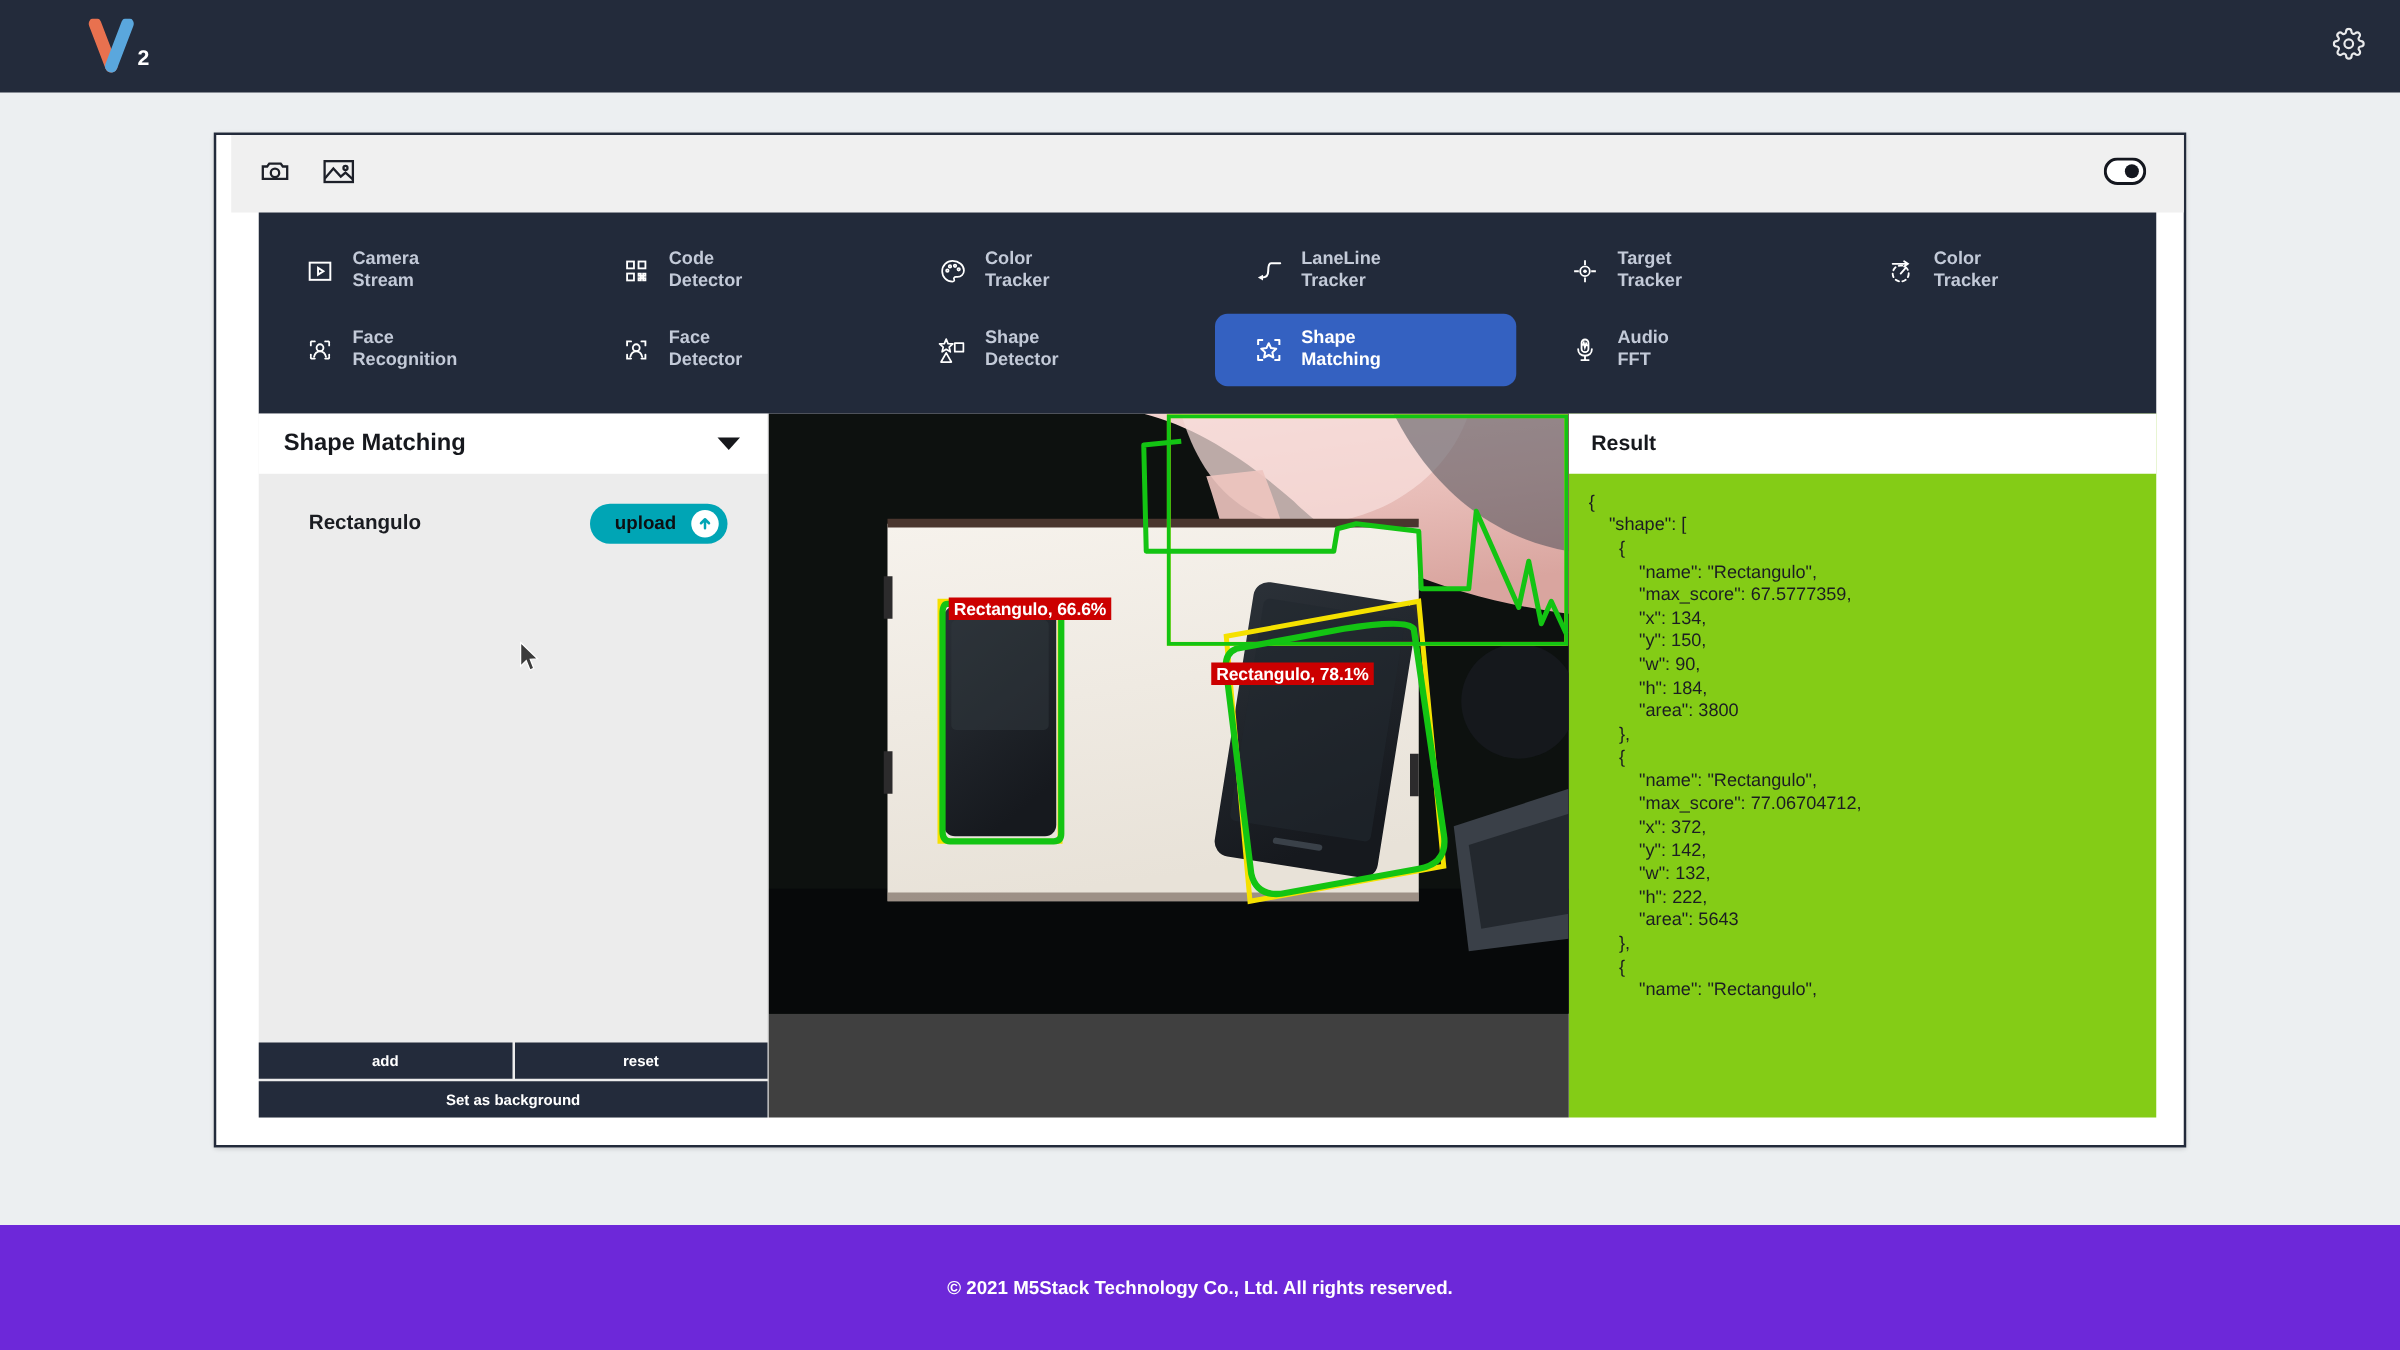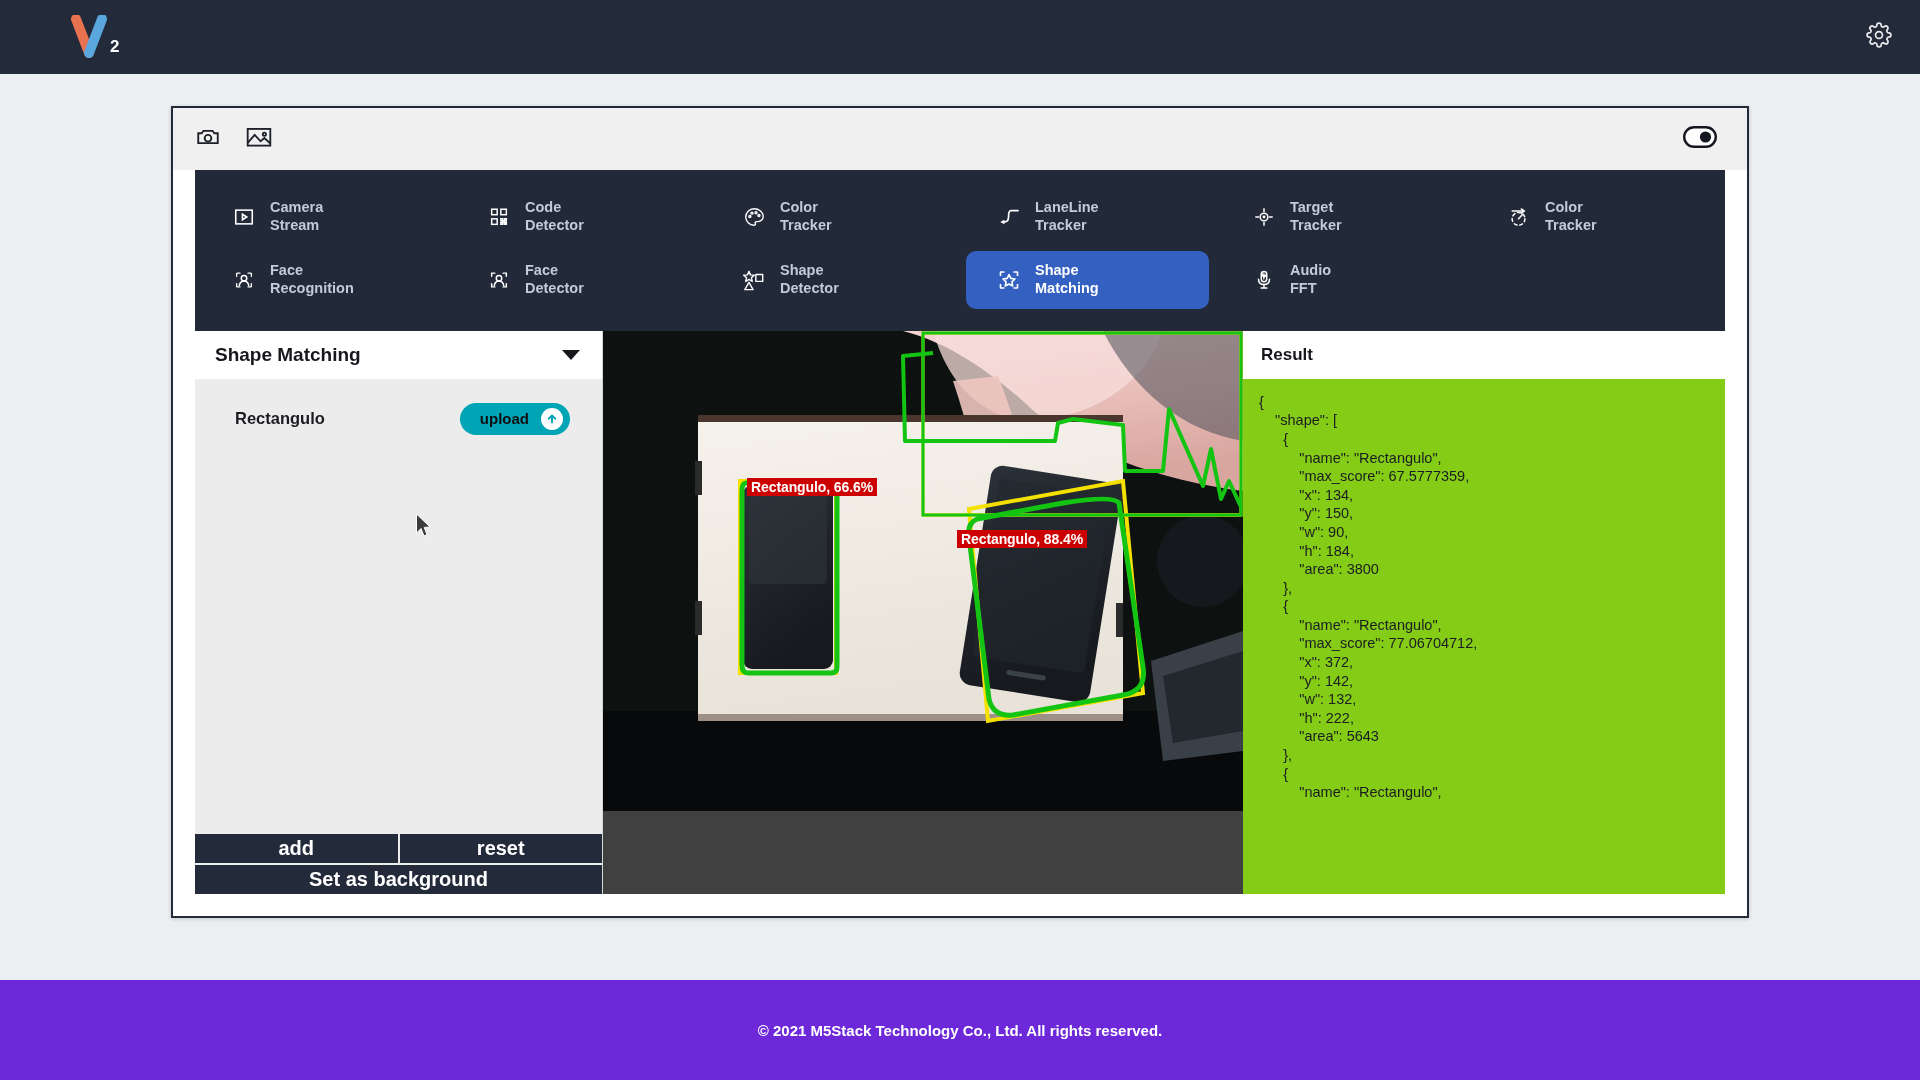--- a/index.html
+++ b/index.html
@@ -33,20 +33,21 @@
     background: #eceff1;
     display: flex; align-items: flex-start; justify-content: center;
     padding-top: 32px;
   }
   .card {
     width: 1578px; height: 812px;
     background: #ffffff;
     border: 2px solid #232b3b;
     display: flex; flex-direction: column;
     box-shadow: 0 1px 4px rgba(0,0,0,.18);
+    padding-left: 12px;
   }
 
   
   .card-toolbar {
     height: 62px; flex: 0 0 62px;
     background: #f0f0f0;
     display: flex; align-items: center;
     justify-content: space-between;
     padding: 0 30px 0 22px;
   }
@@ -134,21 +135,21 @@
   }
   .up-circle {
     width: 22px; height: 22px; border-radius: 50%;
     background: #ffffff;
     display: flex; align-items: center; justify-content: center;
   }
   .lp-footer { flex: 0 0 auto; padding: 0; }
   .btn-row { display: flex; gap: 2px; }
   .dark-btn {
     background: #232b3b; color: #ffffff;
-    font-size: 20px; font-weight: 700;
+    font-size: 12px; font-weight: 700;
     height: 29px; border: none; cursor: pointer;
     display: flex; align-items: center; justify-content: center;
     font-family: "Liberation Sans", sans-serif;
   }
   .btn-half { flex: 1 1 50%; }
   .btn-full { width: 100%; margin-top: 2px; }
 
   
   .preview {
     flex: 0 0 640px;
@@ -479,21 +480,21 @@
           <path d="M366 178 L520 150 L540 362 L385 390 Z" fill="none" stroke="#f5e100" stroke-width="4"></path>
           <path d="M320 184 L638 184" stroke="#f5e100" stroke-width="3"></path>
 
           <path d="M320 2 L638 2 L638 184 L320 184 Z" fill="none" stroke="#13c413" stroke-width="3"></path>
           <path d="M330 22 L300 25 L302 110 L452 110 L455 92 L470 88 L520 94 L522 140 L560 140 L566 78 L600 155 L608 118 L618 168 L626 150 L638 176" fill="none" stroke="#13c413" stroke-width="4" stroke-linejoin="round"></path>
           <path d="M143 152 L228 152 Q234 152 234 160 L234 336 Q234 342 228 342 L145 342 Q139 342 139 334 L139 160 Q139 152 143 152 Z" fill="none" stroke="#13c413" stroke-width="5" stroke-linejoin="round"></path>
           <path d="M374 188 L460 172 Q510 164 516 172 L540 336 Q544 360 520 364 L410 384 Q390 386 386 368 L366 206 Q364 192 374 188 Z" fill="none" stroke="#13c413" stroke-width="5" stroke-linejoin="round"></path>
         </svg>
 
         <div class="label-chip" style="left:144px; top:147px;">Rectangulo, 66.6%</div>
-        <div class="label-chip" style="left:354px; top:199px;">Rectangulo, 88.4%</div>
+        <div class="label-chip" style="left:354px; top:199px;">Rectangulo, 78.1%</div>
       </div>
 
       <div class="result-panel">
         <div class="rp-header">
           <span class="rp-title">Result</span>
         </div>
         <div class="rp-body">
           <pre class="json">{
     "shape": [
       {

